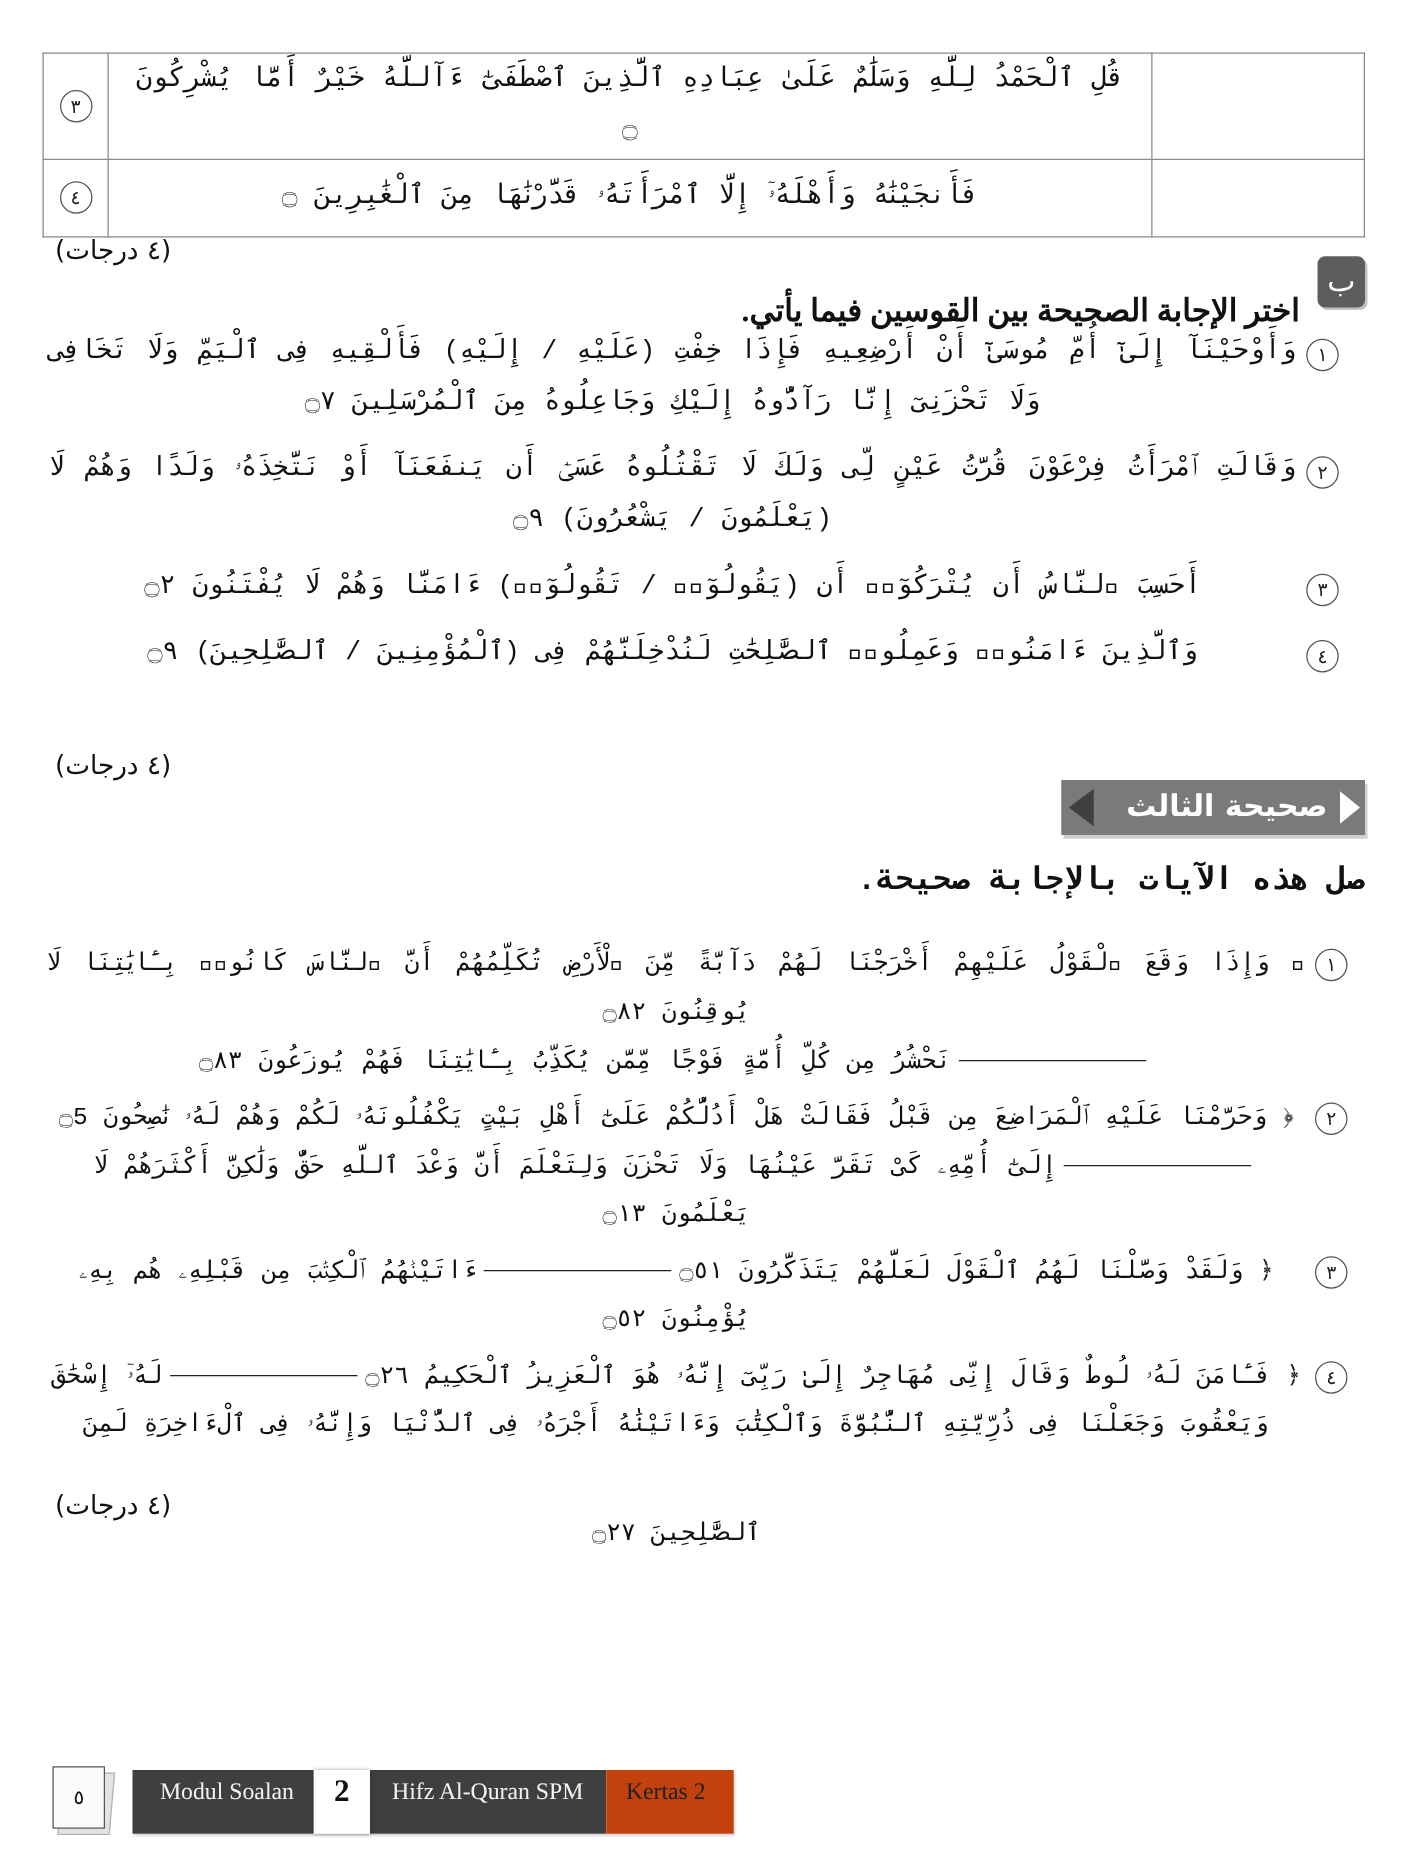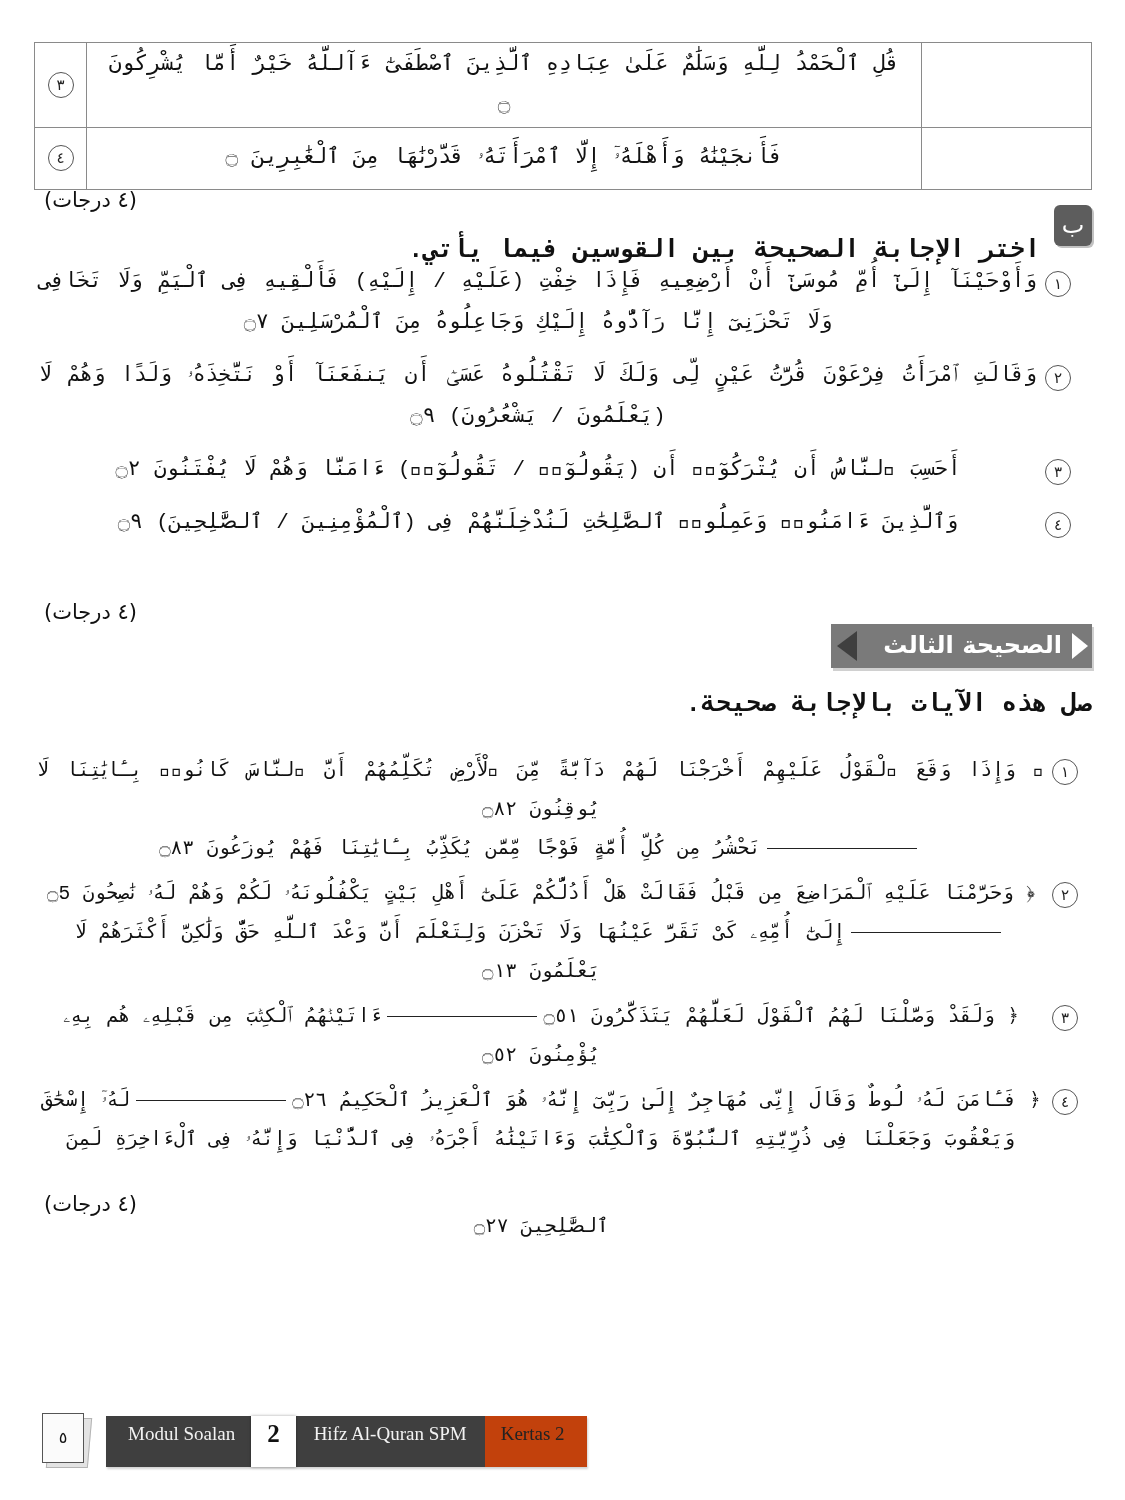--- a/index.html
+++ b/index.html
@@ -109,21 +109,21 @@
     background: #5d5d5d;
     border-radius: 6px;
     color: #fff;
     font-family: "DejaVu Sans", sans-serif;
     font-size: 24px;
     line-height: 41px;
     text-align: center;
     box-shadow: 2px 2px 0 rgba(120,120,120,0.45);
   }
   .sec-b-text {
-    font-family: Liberation Mono, monospace;
+    font-family: Liberation Serif, serif;
     font-weight: bold;
     font-size: 25px;
     direction: rtl;
     color: #111;
     white-space: nowrap;
     margin-top: 48px;
   }
 
   
   .mcq {
@@ -390,21 +390,21 @@
       <div class="qbody">
         <span class="ar-verse">وَٱلَّذِينَ ءَامَنُوا۟ وَعَمِلُوا۟ ٱلصَّٰلِحَٰتِ لَنُدْخِلَنَّهُمْ فِى (ٱلْمُؤْمِنِينَ / ٱلصَّٰلِحِينَ) ۝٩</span>
       </div>
     </div>
 
   </div>
 
   <div class="marks marks-2">(٤ درجات)</div>
 
   <div class="banner-wrap">
-    <div class="banner">الصحيحة الثالث</div>
+    <div class="banner">صحيحة الثالث</div>
   </div>
 
   <div class="sec3-instr">صل هذه الآيات بالإجابة صحيحة.</div>
 
   <div class="matchlist">
 
     <div class="mrow">
       <div class="qnum">
         <span class="numcircle">١</span>
       </div>

